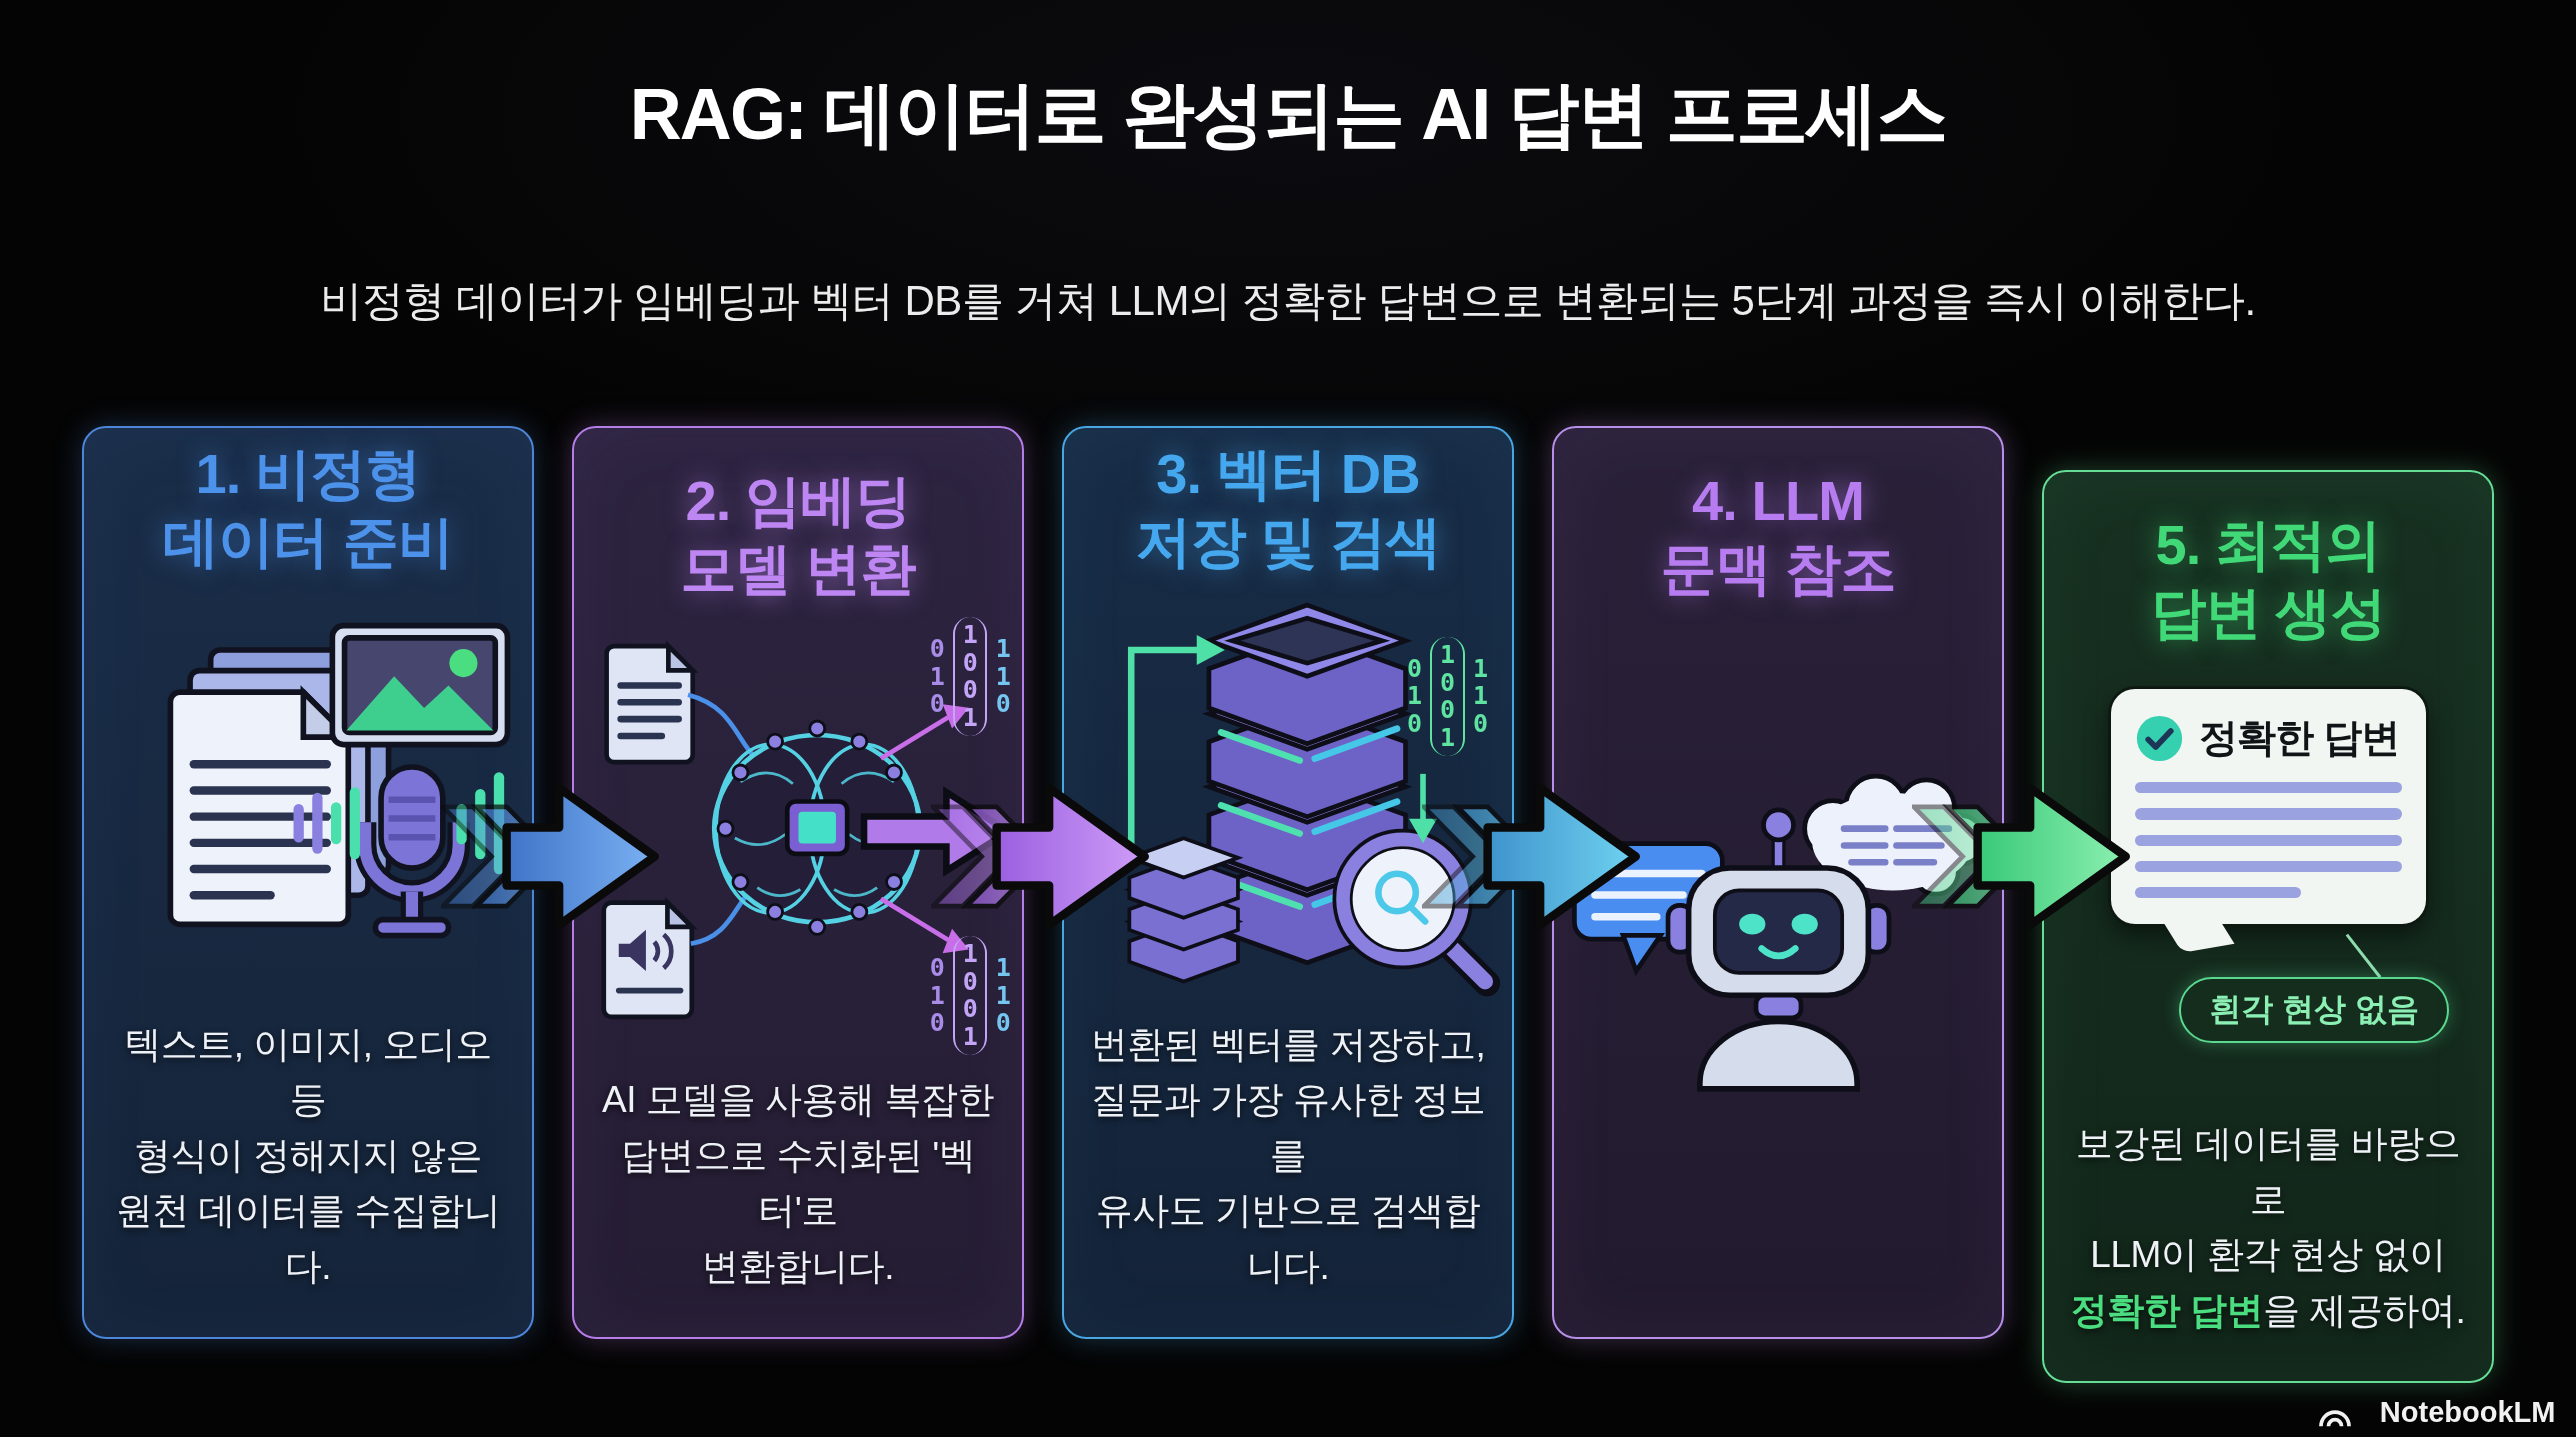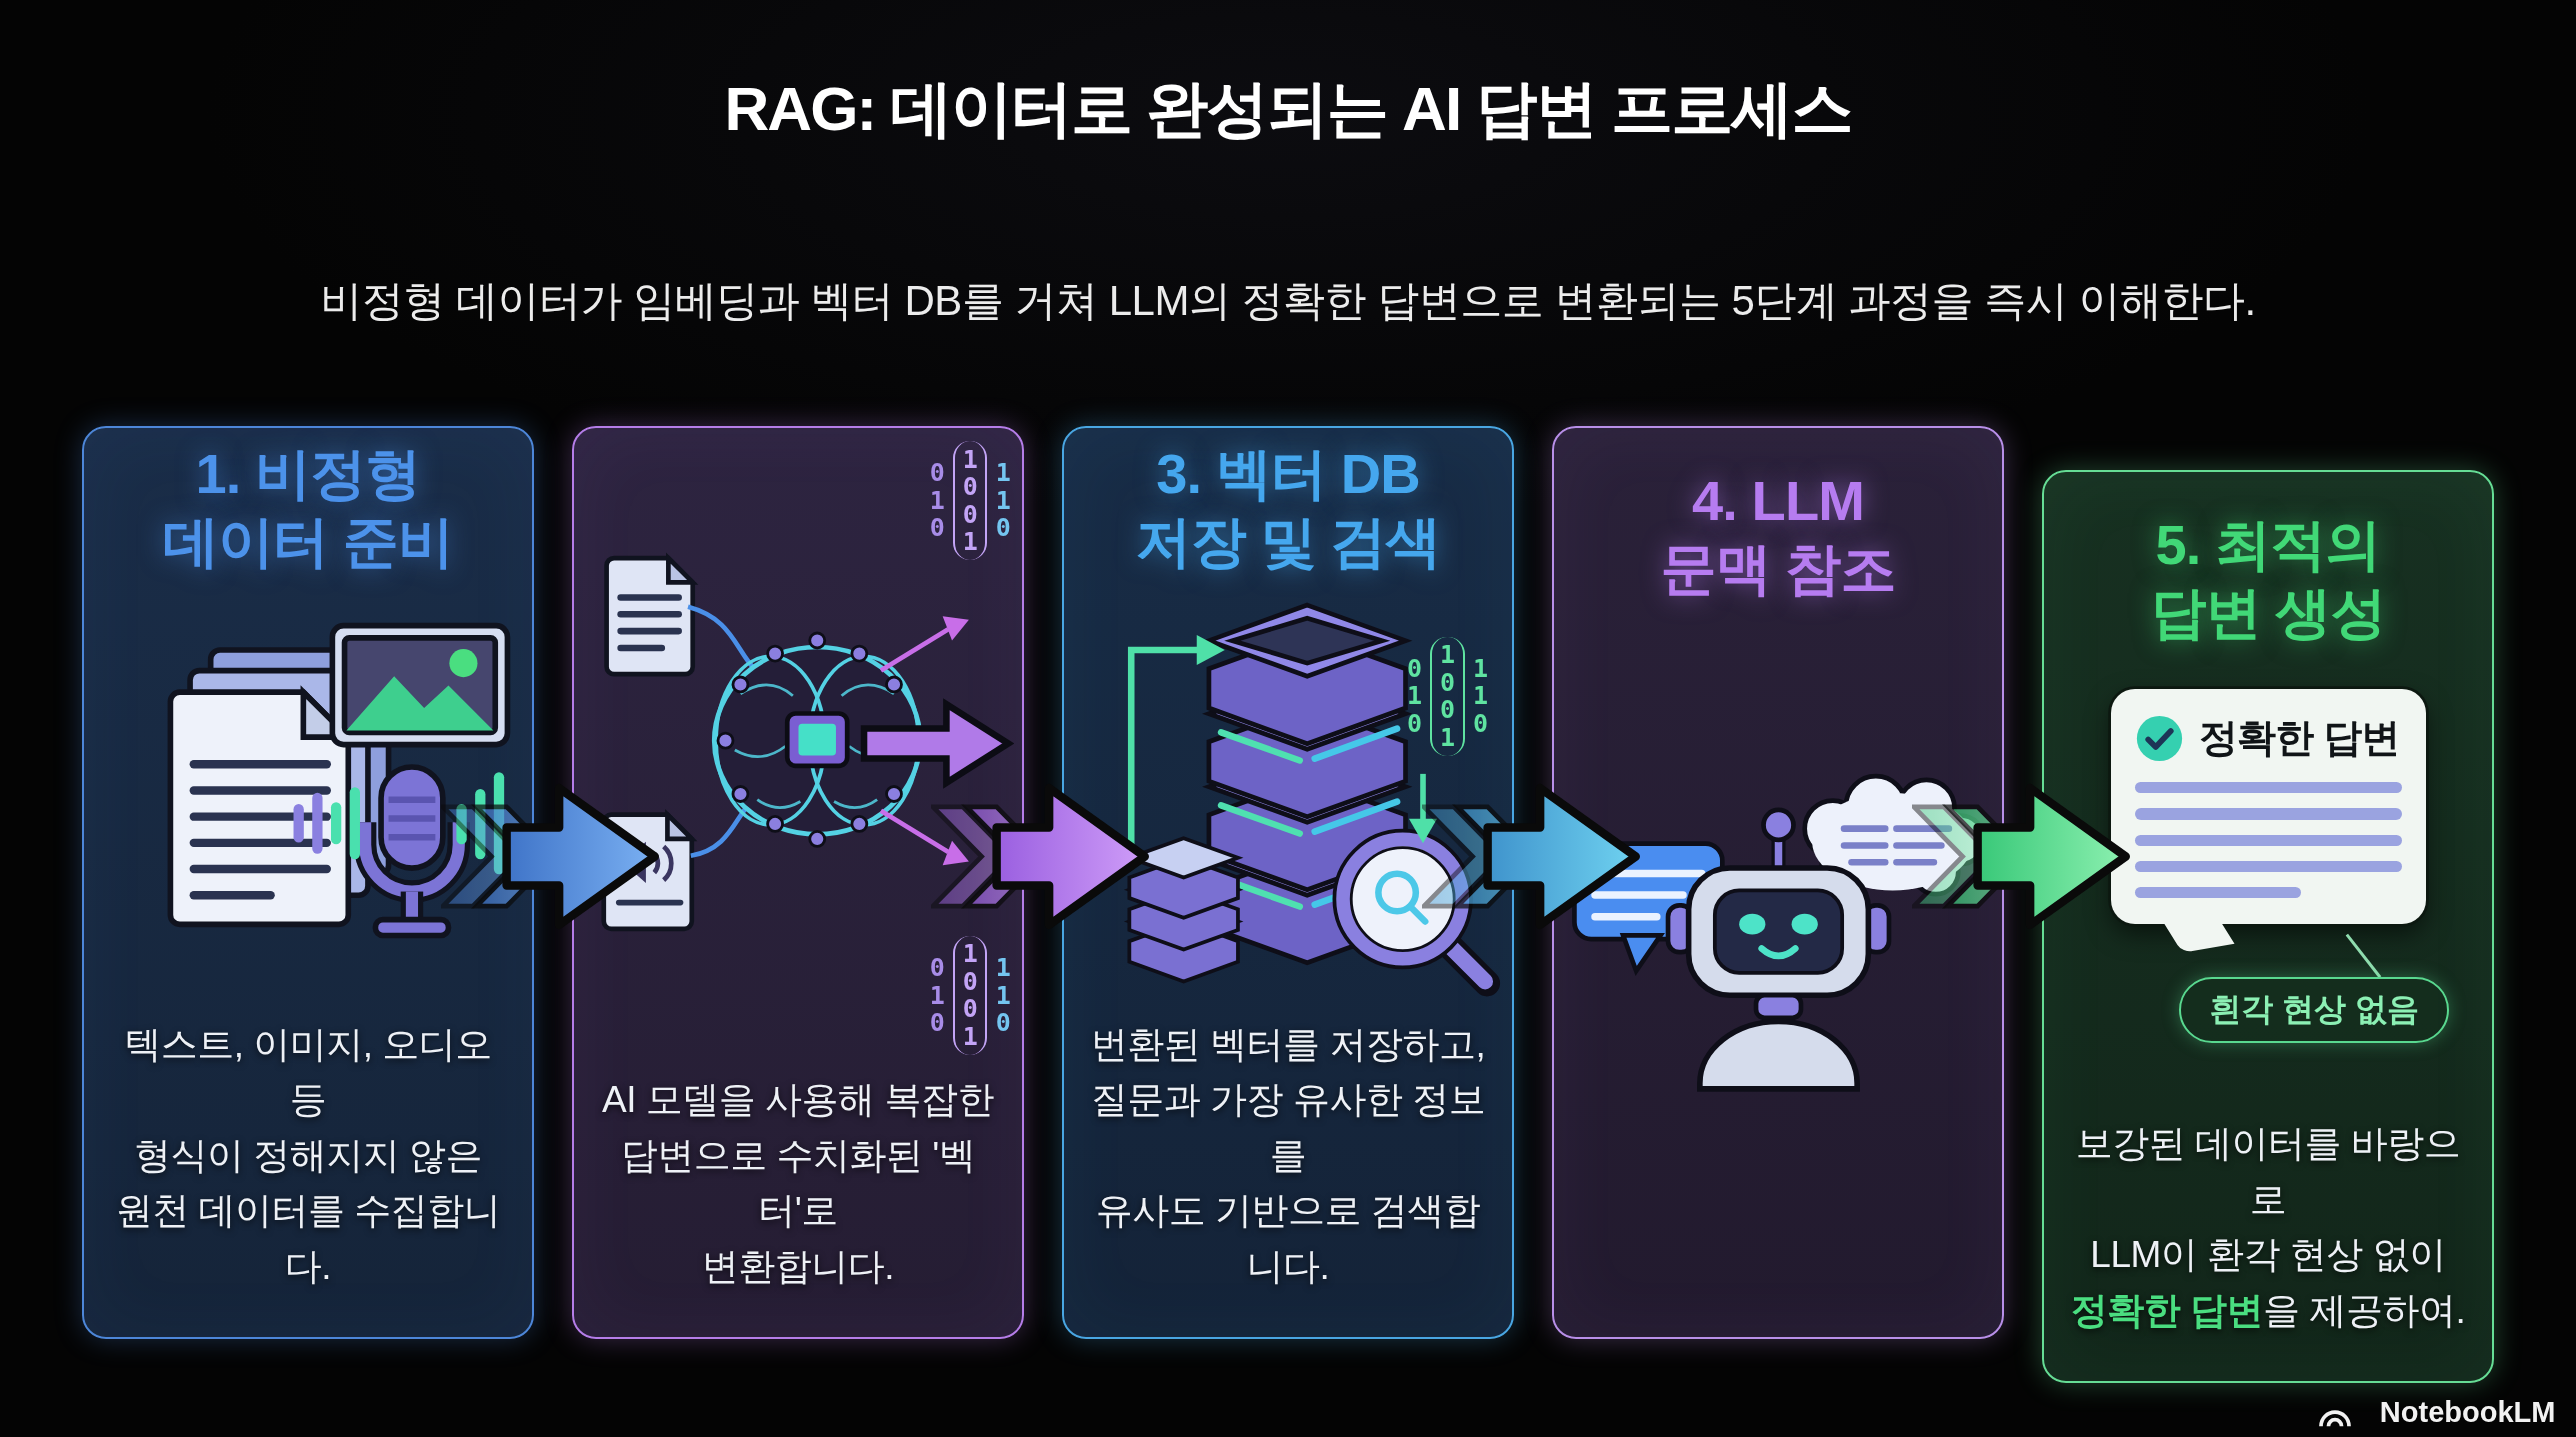--- a/index.html
+++ b/index.html
@@ -3,21 +3,21 @@
 <meta charset="utf-8">
 <style>
   * { margin:0; padding:0; box-sizing:border-box; }
   html,body { width:2576px; height:1438px; background:#040404; overflow:hidden;
               font-family:"Liberation Sans","DejaVu Sans",sans-serif; }
   .stage { position:relative; width:2576px; height:1438px; background:
            radial-gradient(ellipse 60% 40% at 50% 8%, #0c0c10 0%, #040404 70%); }
 
   
   .page-title { position:absolute; top:67px; left:0; width:100%; text-align:center;
-    font-size:62px; font-weight:800; color:#ffffff; letter-spacing:-1.9px; }
+    font-size:72px; font-weight:800; color:#ffffff; letter-spacing:-1.9px; }
   .page-subtitle { position:absolute; top:273px; left:0; width:100%; text-align:center;
     font-size:42px; font-weight:500; color:#ececec; letter-spacing:-0.5px; }
 
   
   .cards { position:absolute; top:426px; left:0; width:100%; display:flex;
            justify-content:center; gap:38px; }
   .card { width:452px; height:913px; border-radius:24px; border:2.8px solid;
           display:flex; flex-direction:column; align-items:center; position:relative;justify-content:flex-end; }
   .card-title { margin-top:39px; font-size:56px; font-weight:800; line-height:1.22;
                 text-align:center; white-space:pre-line; letter-spacing:-0.9px; }
@@ -136,20 +136,22 @@
             <line x1="426" y1="214" x2="426" y2="312" stroke="#4ae0ae" stroke-width="11"></line>
           </g>
         </svg>
       </div>
       <div class="card-body">텍스트, 이미지, 오디오 등
 형식이 정해지지 않은
 원천 데이터를 수집합니다.</div>
     </div>
 
     <div class="card card-2">
+      <div class="card-title">2. 임베딩
+모델 변환</div>
       <div class="card-icons">
         <svg width="431" height="440" viewBox="0 0 460 470">
           <g stroke="#10131f" stroke-width="5">
             <path d="M25,38 a8,8 0 0 1 8,-8 h58 l26,26 v90 a8,8 0 0 1 -8,8 h-76 a8,8 0 0 1 -8,-8 z" fill="#dfe5f5"></path>
             <path d="M91,30 v26 h26 z" fill="#b9c3e4"></path>
           </g>
           <g stroke="#2a3350" stroke-width="7" stroke-linecap="round">
             <line x1="40" y1="72" x2="102" y2="72"></line>
               <line x1="40" y1="90" x2="102" y2="90"></line>
             <line x1="40" y1="108" x2="102" y2="108"></line>

